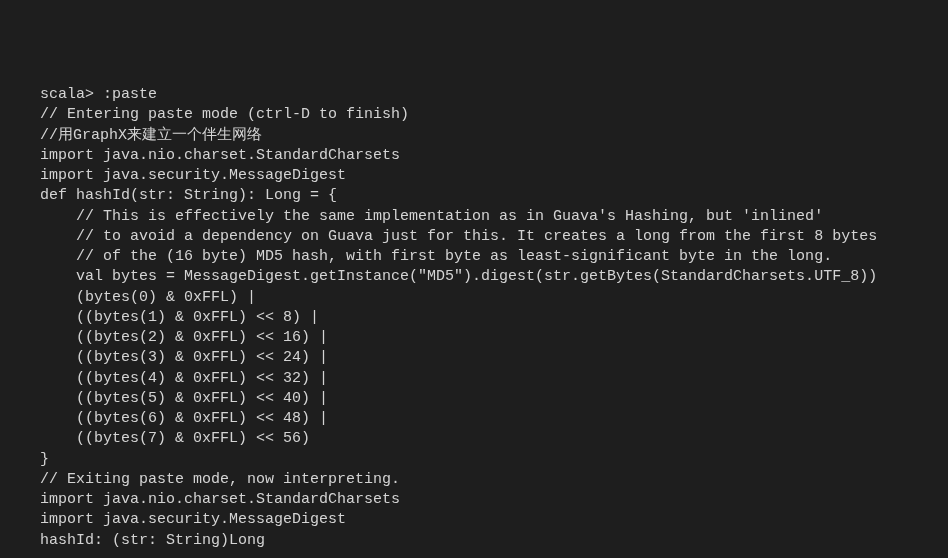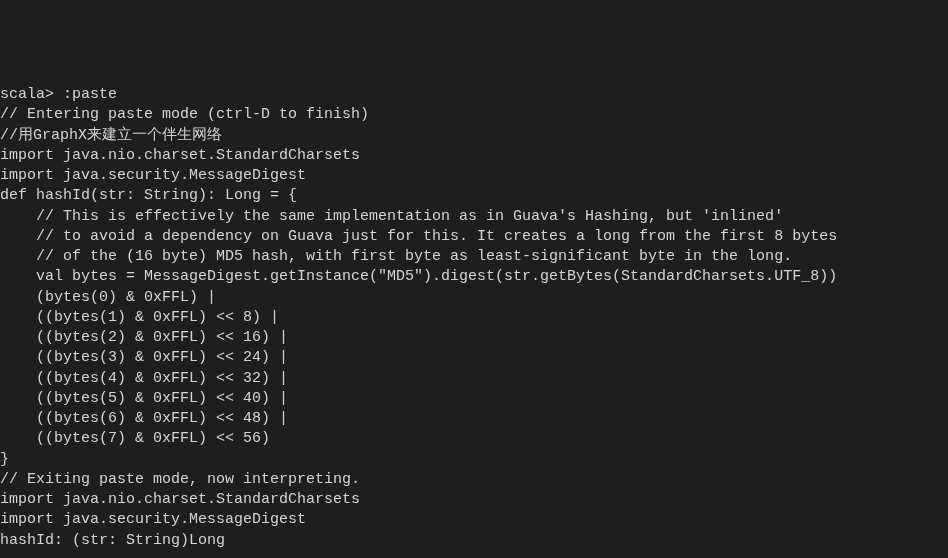--- a/index.html
+++ b/index.html
@@ -14,20 +14,21 @@
       font-size: 15px;
       line-height: 1.35;
       padding: 4px 0;
       white-space: pre;
       overflow: hidden;
       width: 948px;
       height: 558px;
     }
     .terminal {
       width: 100%;
+      padding-left: 40px;
     }
     .line {
       display: block;
       white-space: pre;
     }
   </style>
 </head>
 <body>
 
 

